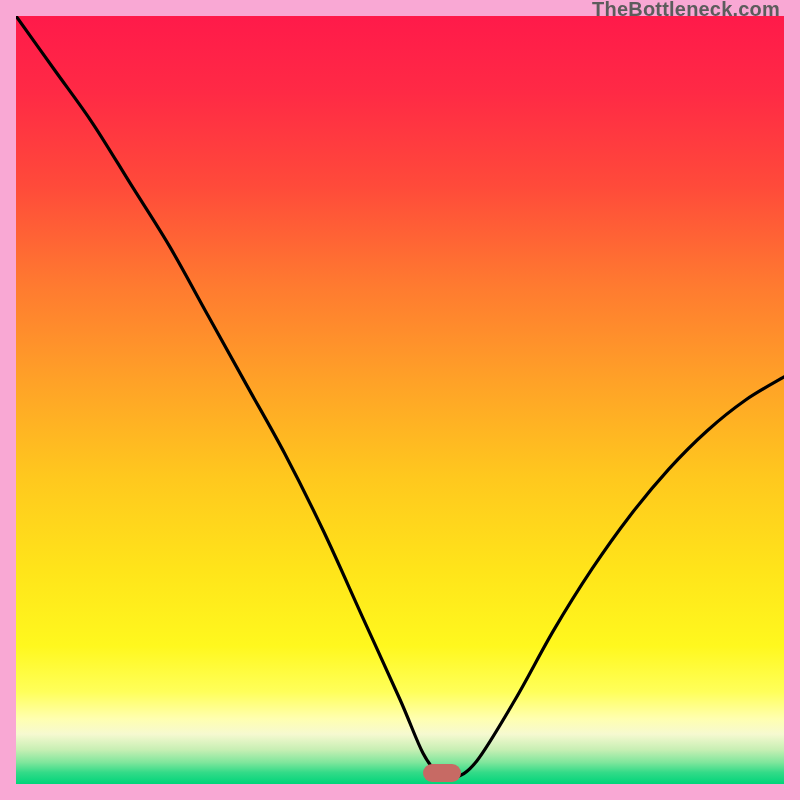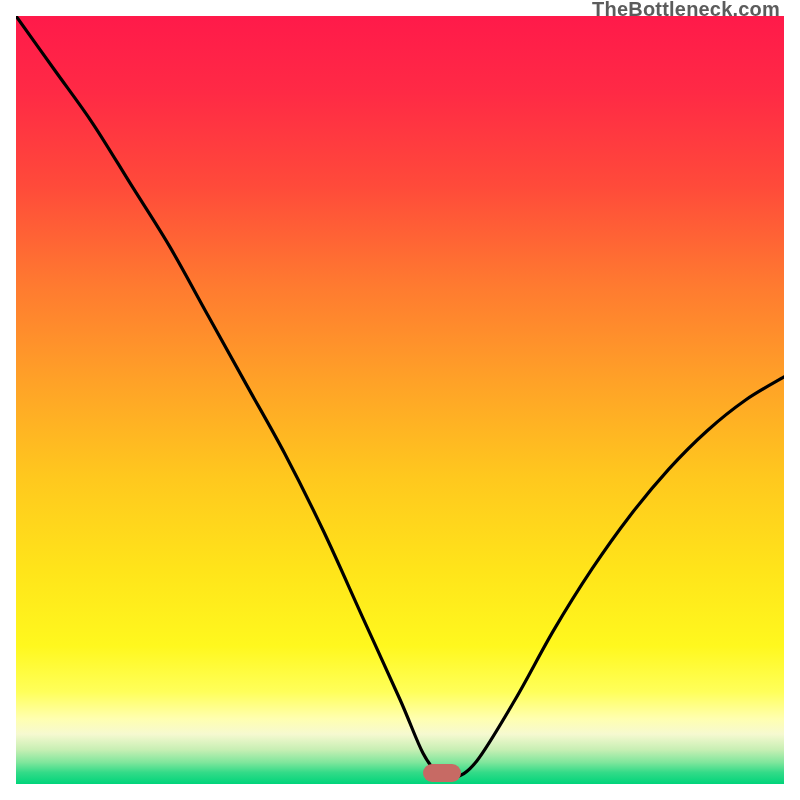--- a/index.html
+++ b/index.html
@@ -9,21 +9,21 @@
     height: 800px;
     background: #000;
     overflow: hidden;
   }
   .frame {
     position: absolute;
     left: 0;
     top: 0;
     width: 800px;
     height: 800px;
-    background: #ffffff;
+    background: #f9a8d4;
   }
   .plot {
     position: absolute;
     left: 16px;
     top: 16px;
     width: 768px;
     height: 768px;
     overflow: hidden;
   }
   .gradient {

